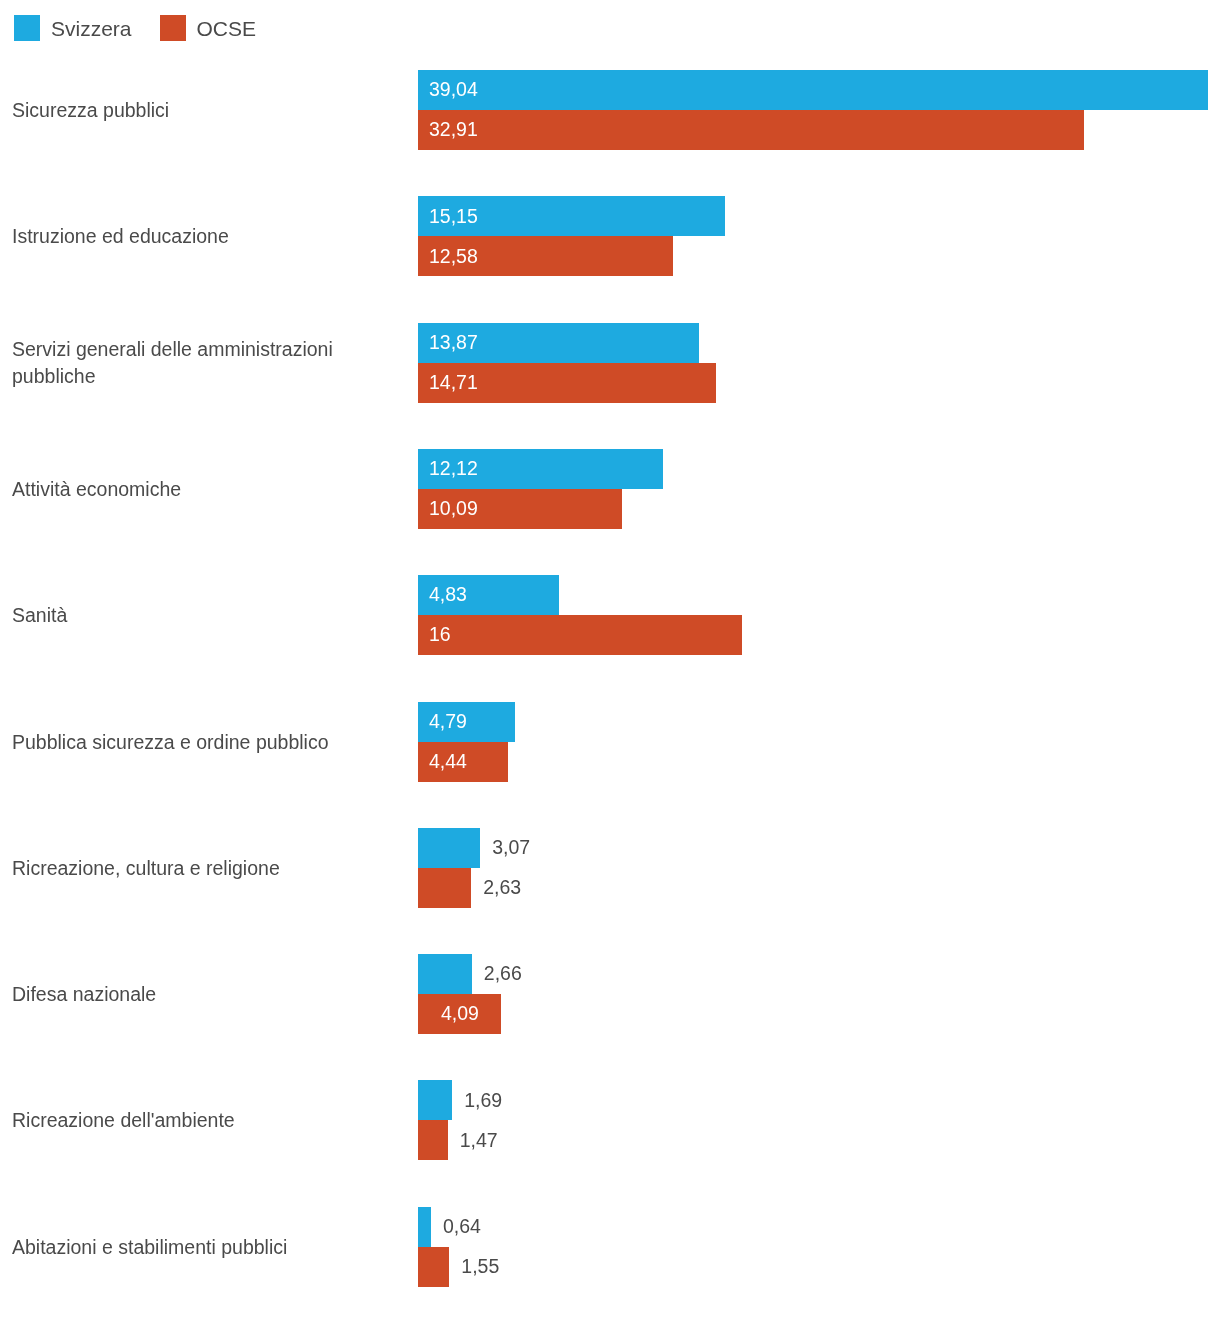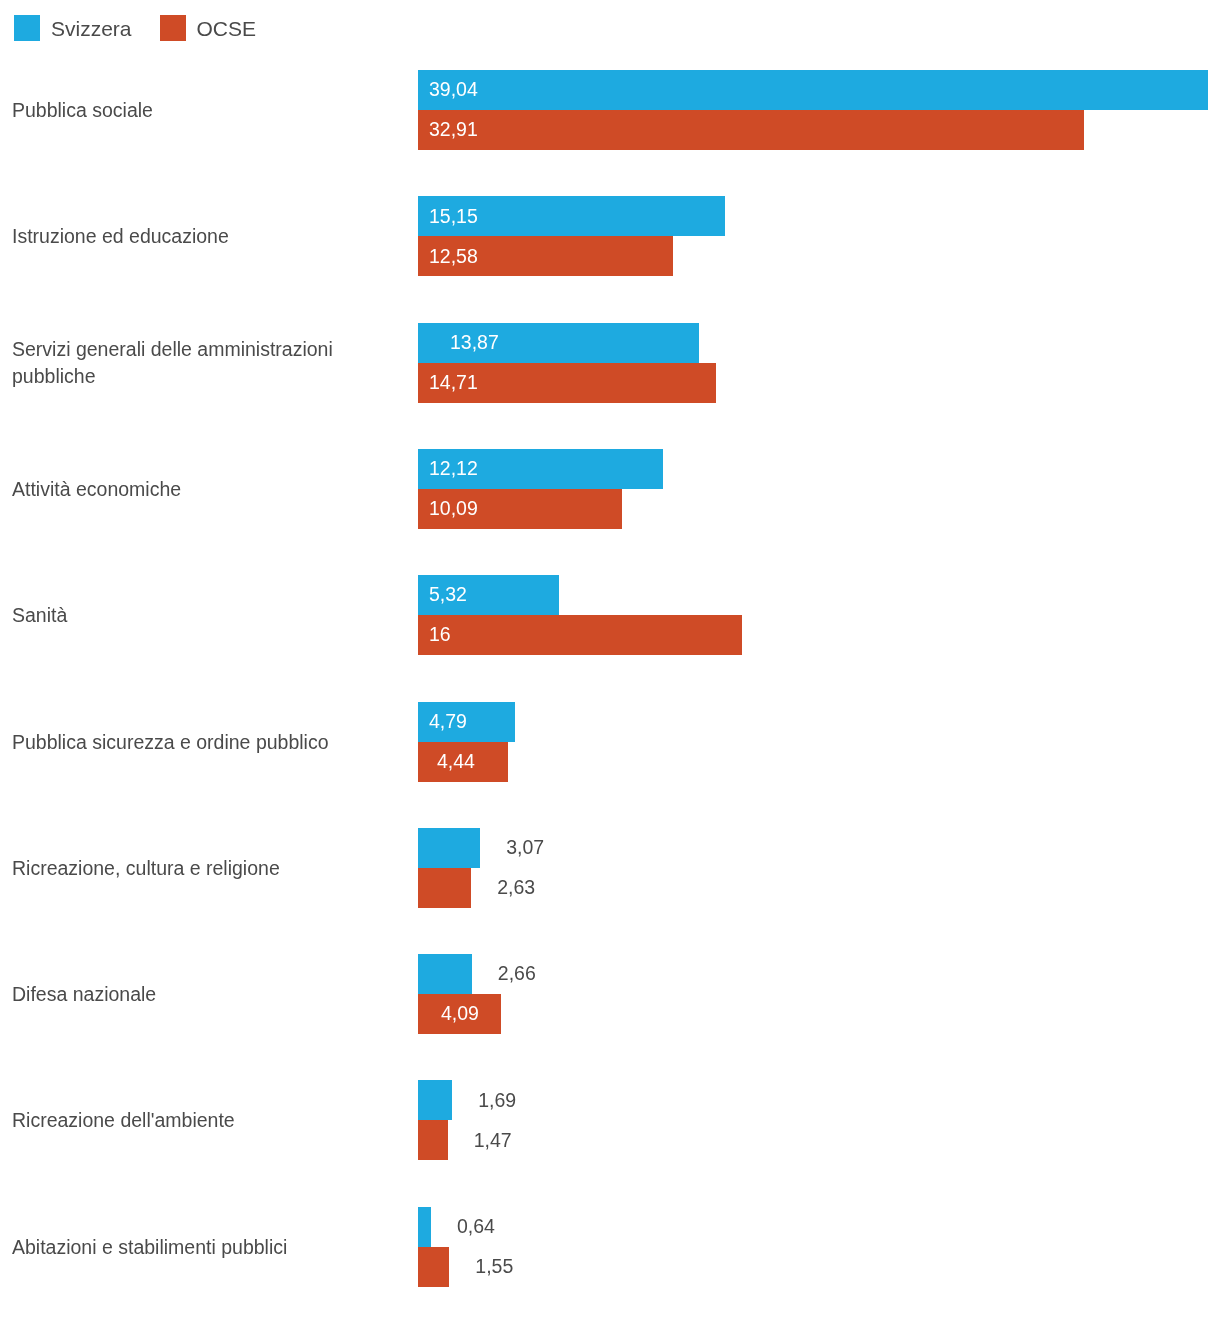--- a/index.html
+++ b/index.html
@@ -111,42 +111,42 @@
     font-size: 19.5px;
     line-height: 1;
     white-space: nowrap;
   }
   .bar-value.inside {
     color: #ffffff;
     padding-left: 11px;
   }
   .bar-value.outside {
     color: #4a4a4a;
-    padding-left: 26px;
+    padding-left: 12px;
   }
 </style>
 </head>
 <body>
 
 <div id="chart-root">
 
   <div class="legend">
     <div class="legend-item">
       <span class="legend-swatch" style="background: rgb(30, 170, 224);"></span>
       <span class="legend-label">Svizzera</span>
     </div>
     <div class="legend-item">
       <span class="legend-swatch" style="background: rgb(207, 75, 38);"></span>
       <span class="legend-label">OCSE</span>
     </div>
   </div>
 
   <div class="plot" id="plot">
       <div class="group" style="top: 13px;">
-        <div class="cat-label">Pubblica sociale</div>
+        <div class="cat-label">Sicurezza pubblici</div>
         <div class="bars">
           <div class="bar-row svizzera">
             <div class="bar svizzera" style="width: 790.17px; background: rgb(30, 170, 224);"></div>
             <div class="bar-value inside" style="left: 0px;">39,04</div>
           </div>
           <div class="bar-row ocse">
             <div class="bar ocse" style="width: 666.098px; background: rgb(207, 75, 38);"></div>
             <div class="bar-value inside" style="left: 0px;">32,91</div>
           </div>
         </div>
@@ -163,21 +163,21 @@
             <div class="bar-value inside" style="left: 0px;">12,58</div>
           </div>
         </div>
       </div>
       <div class="group" style="top: 265.6px;">
         <div class="cat-label">Servizi generali delle amministrazioni
 pubbliche</div>
         <div class="bars">
           <div class="bar-row svizzera">
             <div class="bar svizzera" style="width: 280.729px; background: rgb(30, 170, 224);"></div>
-            <div class="bar-value inside" style="left: 0px; margin-left: 21px;">13,87</div>
+            <div class="bar-value inside" style="left: 0px;">13,87</div>
           </div>
           <div class="bar-row ocse">
             <div class="bar ocse" style="width: 297.73px; background: rgb(207, 75, 38);"></div>
             <div class="bar-value inside" style="left: 0px;">14,71</div>
           </div>
         </div>
       </div>
       <div class="group" style="top: 391.9px;">
         <div class="cat-label">Attività economiche</div>
         <div class="bars">
@@ -189,38 +189,38 @@
             <div class="bar ocse" style="width: 204.222px; background: rgb(207, 75, 38);"></div>
             <div class="bar-value inside" style="left: 0px;">10,09</div>
           </div>
         </div>
       </div>
       <div class="group" style="top: 518.2px;">
         <div class="cat-label">Sanità</div>
         <div class="bars">
           <div class="bar-row svizzera">
             <div class="bar svizzera" style="width: 140.87px; background: rgb(30, 170, 224);"></div>
-            <div class="bar-value inside" style="left: 0px;">5,32</div>
+            <div class="bar-value inside" style="left: 0px;">4,83</div>
           </div>
           <div class="bar-row ocse">
             <div class="bar ocse" style="width: 323.84px; background: rgb(207, 75, 38);"></div>
             <div class="bar-value inside" style="left: 0px;">16</div>
           </div>
         </div>
       </div>
       <div class="group" style="top: 644.5px;">
         <div class="cat-label">Pubblica sicurezza e ordine pubblico</div>
         <div class="bars">
           <div class="bar-row svizzera">
             <div class="bar svizzera" style="width: 96.9496px; background: rgb(30, 170, 224);"></div>
             <div class="bar-value inside" style="left: 0px;">4,79</div>
           </div>
           <div class="bar-row ocse">
             <div class="bar ocse" style="width: 89.8656px; background: rgb(207, 75, 38);"></div>
-            <div class="bar-value inside" style="left: 8px;">4,44</div>
+            <div class="bar-value inside" style="left: 0px;">4,44</div>
           </div>
         </div>
       </div>
       <div class="group" style="top: 770.8px;">
         <div class="cat-label">Ricreazione, cultura e religione</div>
         <div class="bars">
           <div class="bar-row svizzera">
             <div class="bar svizzera" style="width: 62.1368px; background: rgb(30, 170, 224);"></div>
             <div class="bar-value outside" style="left: 62.1368px;">3,07</div>
           </div>

